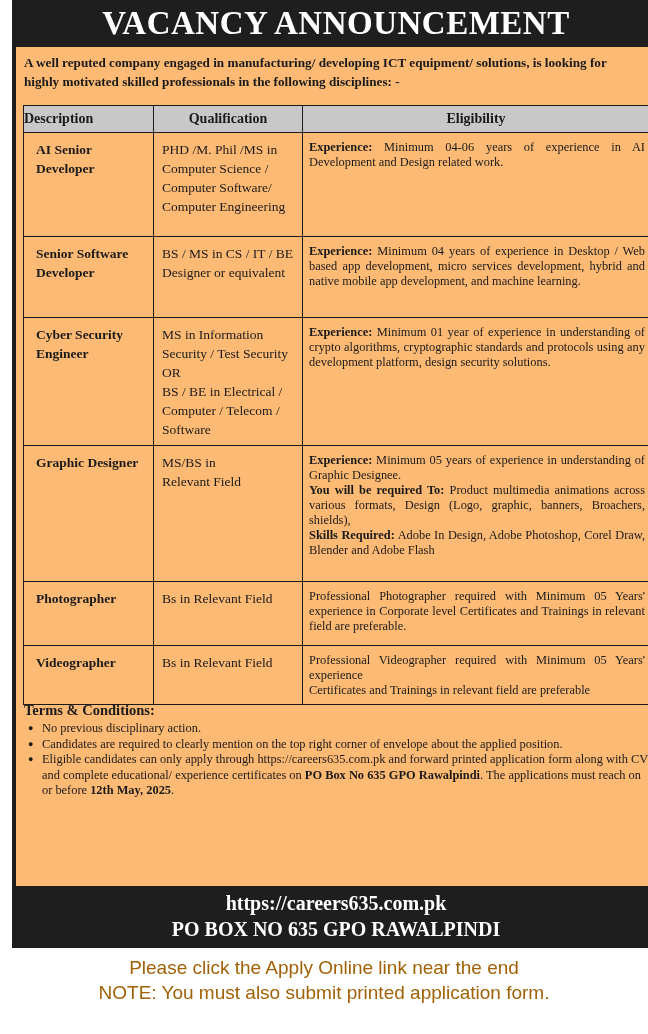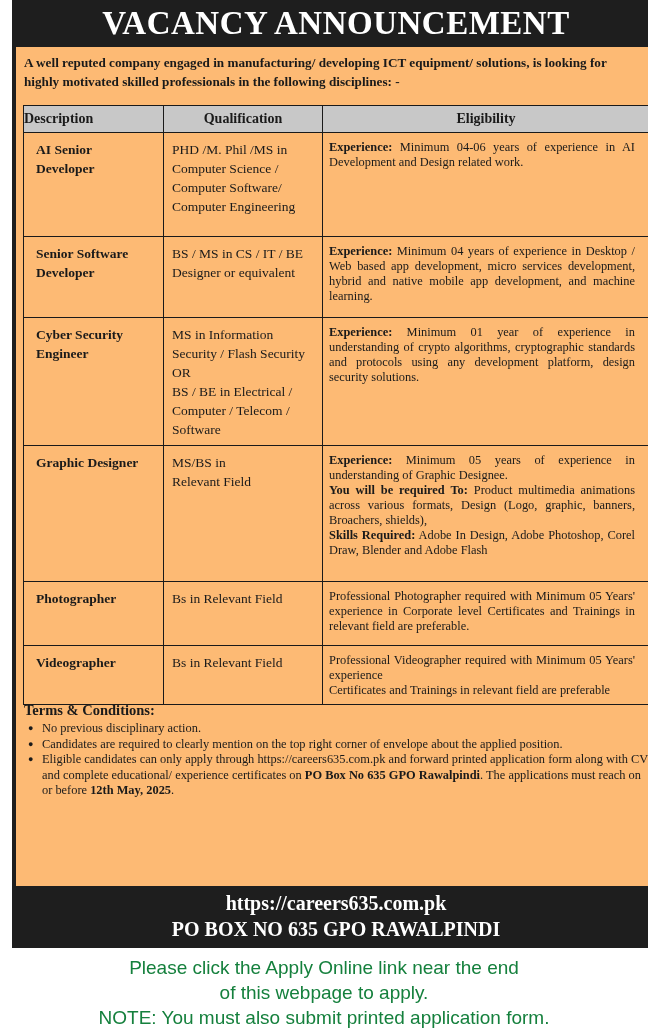--- a/index.html
+++ b/index.html
@@ -14,36 +14,36 @@
              background:#fdba74; }
   .intro { position:absolute; left:8px; top:6px; width:624px; font-size:13.2px;
            font-weight:bold; line-height:19px; text-align:justify; }
   .intro span { display:block; }
   table.jobs { position:absolute; left:7px; top:58px; width:627px;
                border-collapse:collapse; font-size:13.5px; }
   table.jobs th { background:#c8c8c8; font-weight:bold; height:26px;
                   border:1.5px solid #1a1a1a; font-size:14px; padding:0;text-align:center; }
   table.jobs th.desc { text-align:left; }
   table.jobs td { border:1.5px solid #1a1a1a; vertical-align:top;
-                  padding:7px 14px 6px 6px; line-height:19px; }
+                  padding:7px 4px 6px 6px; line-height:19px; }
   table.jobs td.desc { font-weight:bold; padding-left:12px; width:113px; }
   table.jobs td.qual { width:136px; padding-left:8px; }
   table.jobs td.elig { text-align:justify; font-size:12.4px; line-height:15px; }
   .bl { font-weight:bold; }
   .terms { position:absolute; left:8px; top:654px; width:626px; }
   .terms h3 { margin:0; font-size:14.5px; font-weight:bold; line-height:18px; }
   .terms ul { margin:2px 0 0 0; padding:0 0 0 18px; list-style:none; font-size:12.4px; line-height:15.5px; }
   .terms li { position:relative; }
   .terms li::before { content:"\25CF"; position:absolute; left:-14px; top:0; font-size:9px; }
   .footer { position:absolute; left:0; top:886px; width:648px; height:68px;
             color:#fff; text-align:center; font-size:20px; line-height:26px;
             padding-top:4px; box-sizing:border-box; }
   .footer div { font-weight:bold; }
   .notice { position:absolute; left:0; top:955px; width:648px; text-align:center;
-            color:#15803d; font-size:19px; line-height:25px; }
+            color:#a16207; font-size:19px; line-height:25px; }
   .notice div { }
 </style>
 </head>
 <body>
 
 <div class="frame">
   <div class="title">VACANCY ANNOUNCEMENT</div>
 
   <div class="content">
     <div class="intro">
@@ -82,21 +82,21 @@
           </td>
           <td class="elig">
             <div><span class="bl">Experience:</span><span> Minimum 04 years of experience in Desktop / Web based app development, micro services development, hybrid and native mobile app development, and machine learning.</span></div>
           </td>
         </tr>
 
         <tr style="height:125px;">
           <td class="desc">Cyber Security Engineer</td>
           <td class="qual">
             <div>MS in Information</div>
-            <div>Security / Flash Security</div>
+            <div>Security / Test Security</div>
             <div>OR</div>
             <div>BS / BE in Electrical /</div>
             <div>Computer / Telecom /</div>
             <div>Software</div>
           </td>
           <td class="elig">
             <div><span class="bl">Experience:</span><span> Minimum 01 year of experience in understanding of crypto algorithms, cryptographic standards and protocols using any development platform, design security solutions.</span></div>
           </td>
         </tr>
 
@@ -147,15 +147,14 @@
   </div>
 
   <div class="footer">
     <div>https://careers635.com.pk</div>
     <div>PO BOX NO 635 GPO RAWALPINDI</div>
   </div>
 </div>
 
 <div class="notice">
   <div>Please click the Apply Online link near the end</div>
-  <div>of this webpage to apply.</div>
   <div>NOTE: You must also submit printed application form.</div>
 </div>
 
 </body></html>

